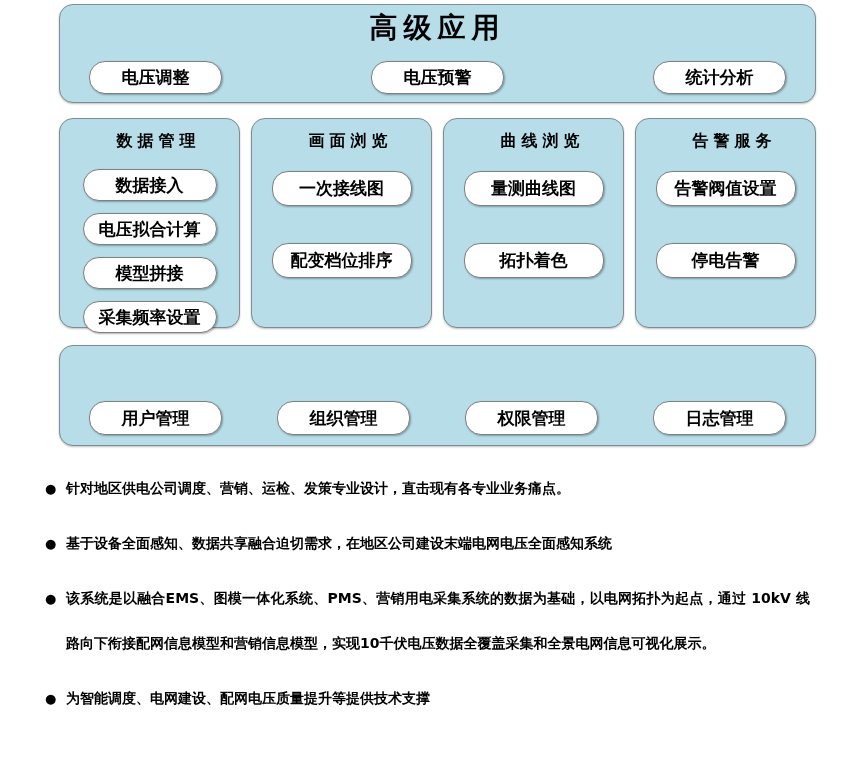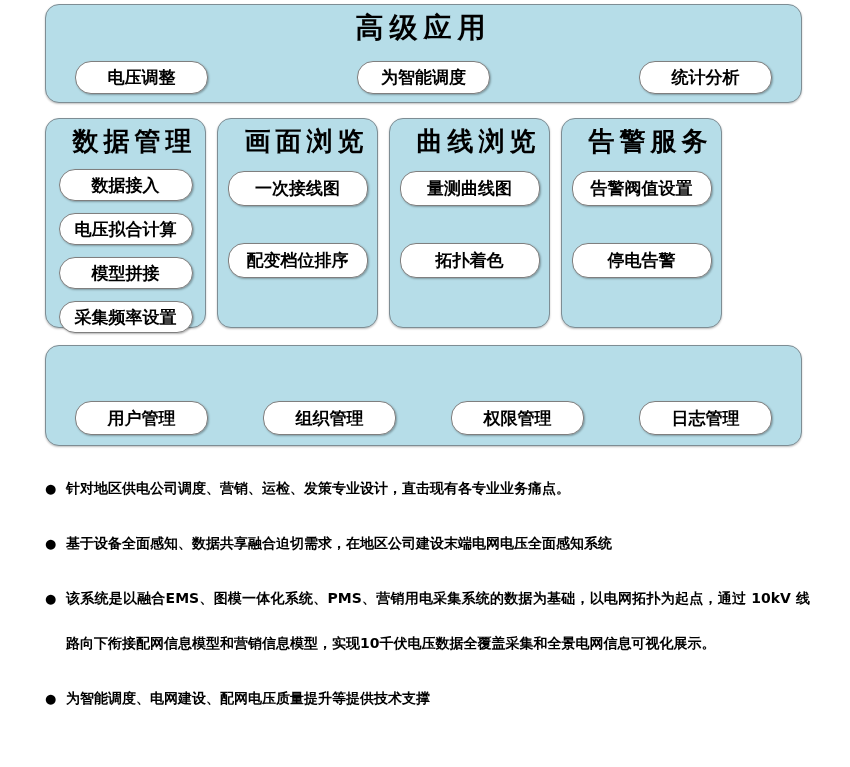--- a/index.html
+++ b/index.html
@@ -17,22 +17,22 @@
     color:var(--text);
   }
   .page{
     position:relative;
     width:850px;height:767px;
     background:var(--page-bg);
     overflow:hidden;
   }
   .content{
     position:absolute;
-    left:45px;top:4px;
-    width:677px;
+    left:59px;top:4px;
+    width:757px;
   }
   .panel{
     background:var(--panel-fill);
     border:1px solid var(--panel-border);
     border-radius:14px;
     box-sizing:border-box;
     box-shadow:0 1px 2px rgba(0,0,0,.25);
     display:flex;
     flex-direction:column;
     align-items:center;
@@ -42,21 +42,21 @@
     color:var(--text);
     white-space:nowrap;
   }
   .panel-title.big{
     font-size:28px;
     line-height:34px;
     letter-spacing:6px;
     margin-top:6px;
   }
   .panel-title.mid{
-    font-size:26px;
+    font-size:16px;
     line-height:32px;
     letter-spacing:5px;
     margin-top:6px;
     margin-left:18px;
   }
   .btn{
     background:var(--button-fill);
     border:1px solid var(--button-border);
     border-radius:16px;
     box-shadow:1px 1px 2px rgba(0,0,0,.3);
@@ -131,21 +131,21 @@
 </head>
 <body>
 
 <div class="page">
   <div class="content">
 
     <div class="panel top-panel">
       <div class="panel-title big">高级应用</div>
       <div class="hrow">
         <div class="btn">电压调整</div>
-        <div class="btn">为智能调度</div>
+        <div class="btn">电压预警</div>
         <div class="btn">统计分析</div>
       </div>
     </div>
 
     <div class="mid-row">
 
       <div class="panel mid-panel">
         <div class="panel-title mid">数据管理</div>
         <div class="stack stack4">
           <div class="btn">数据接入</div>

